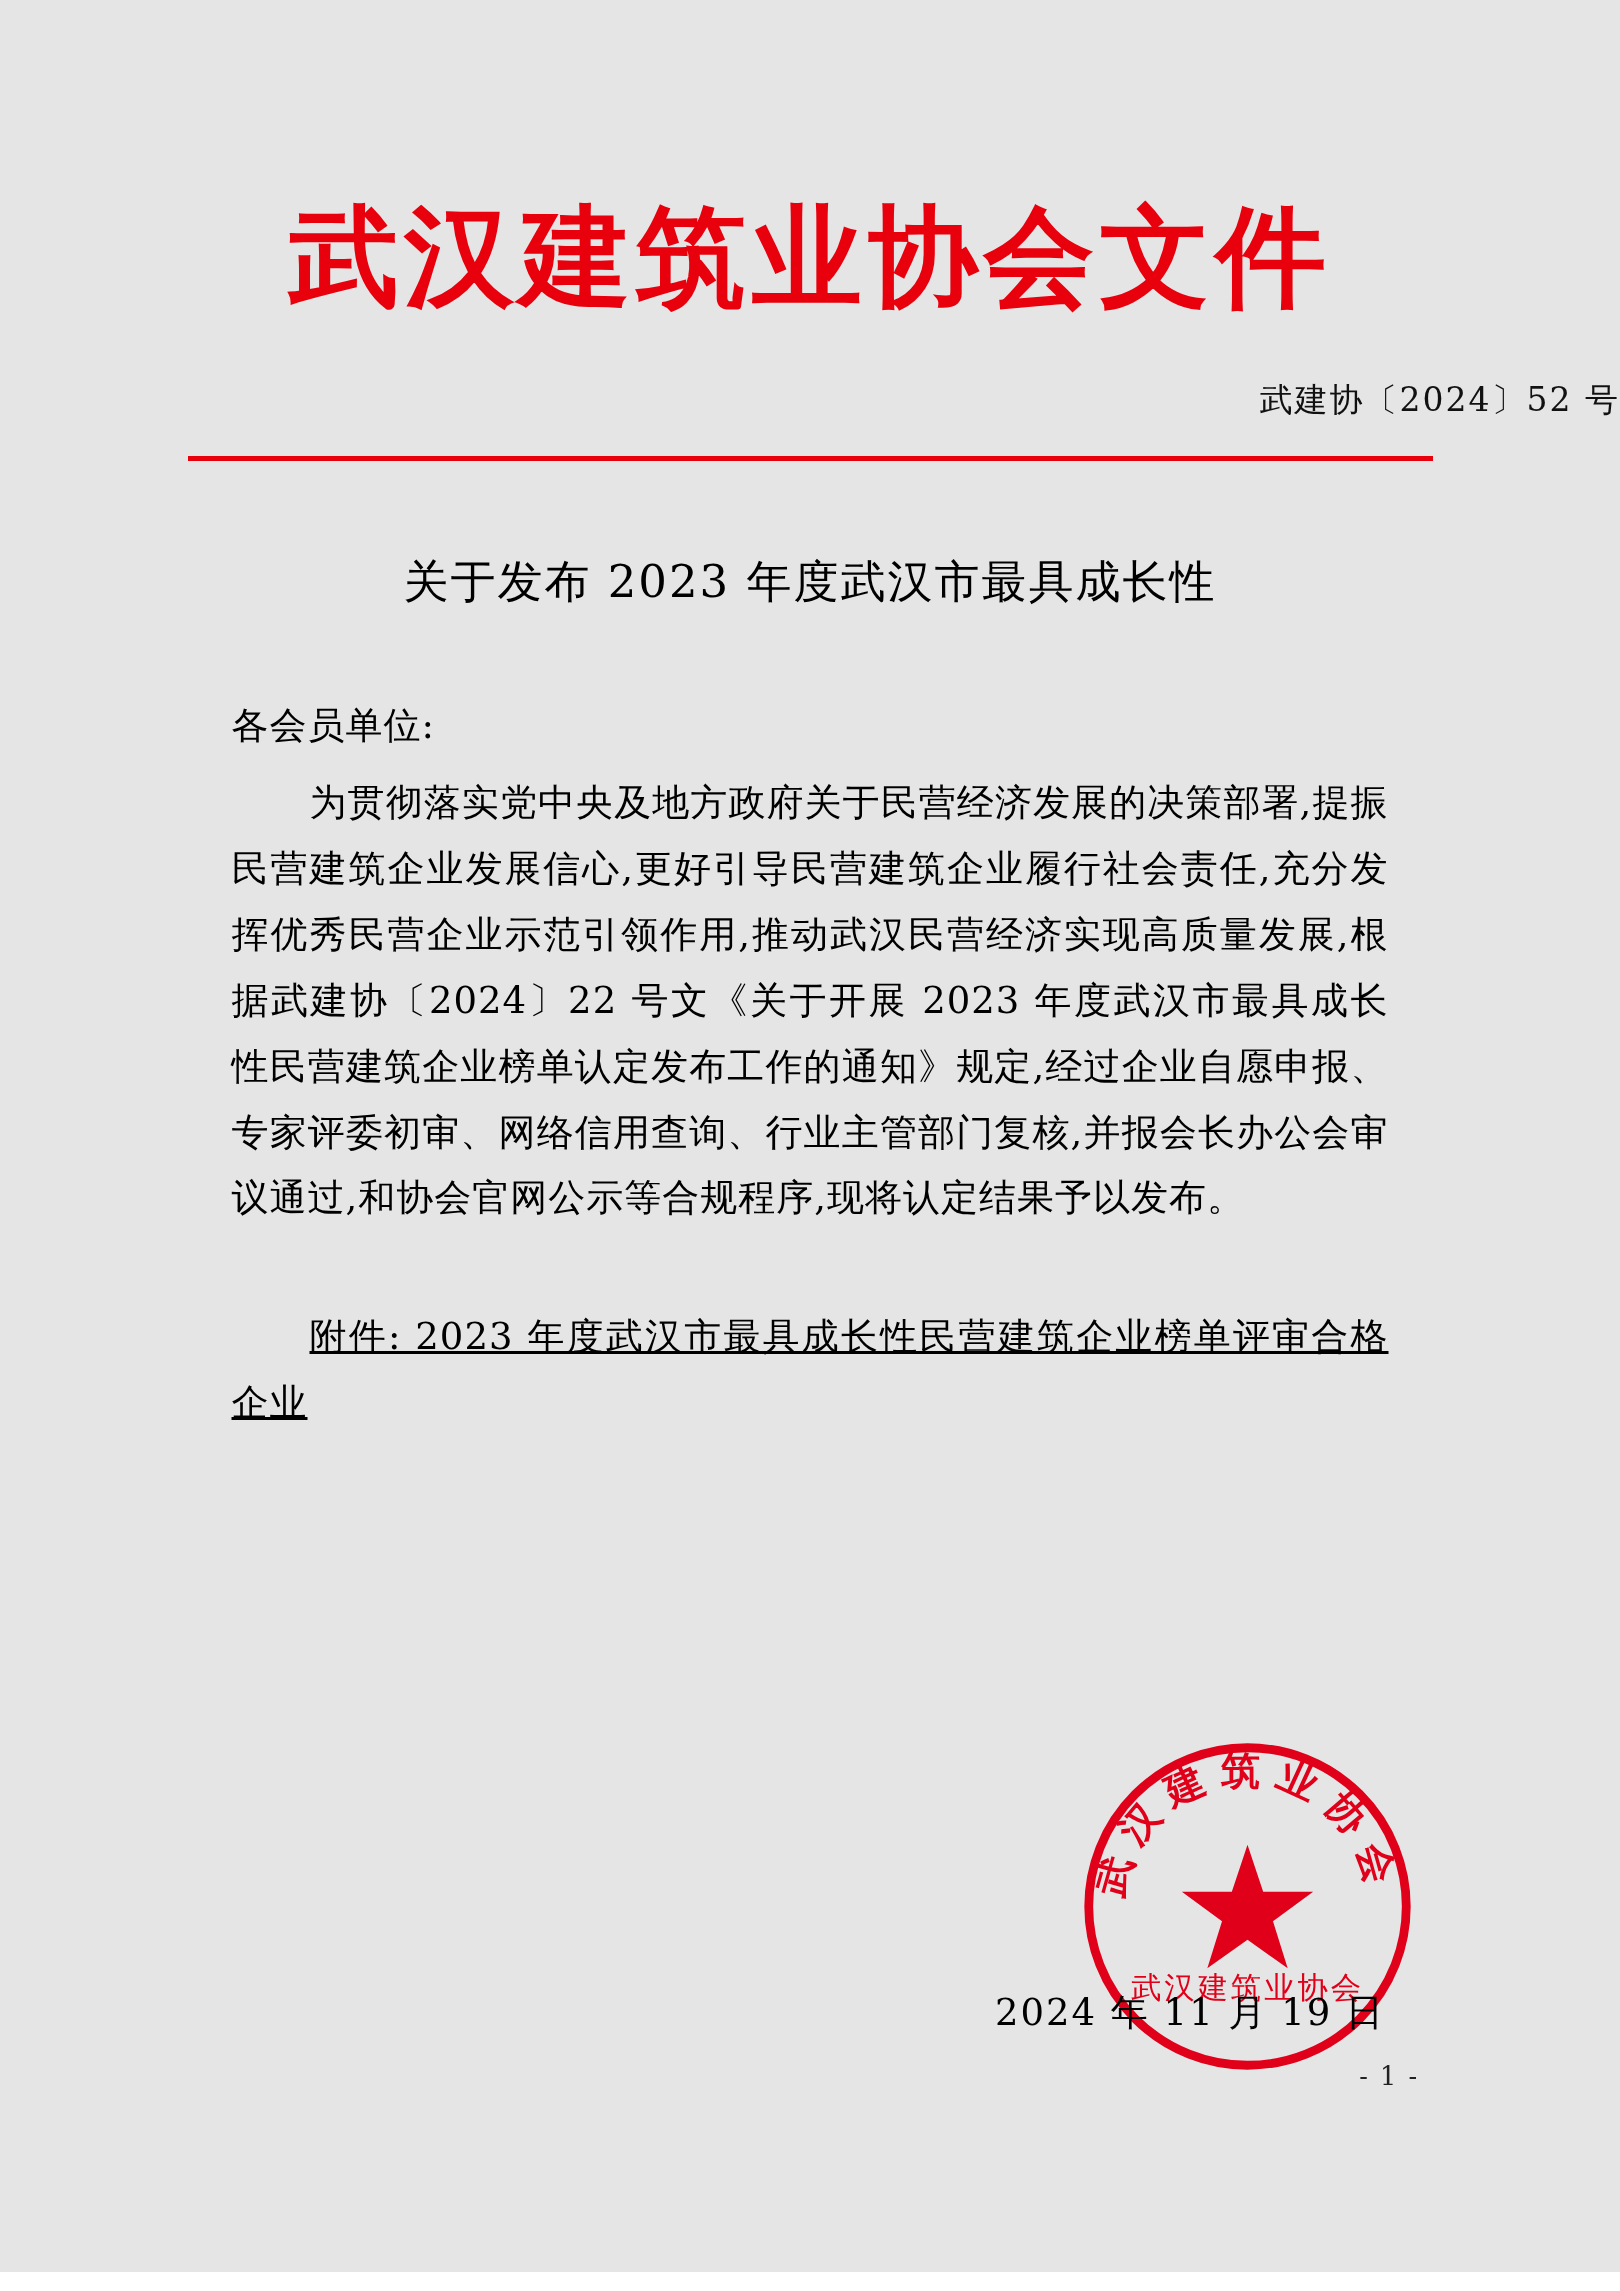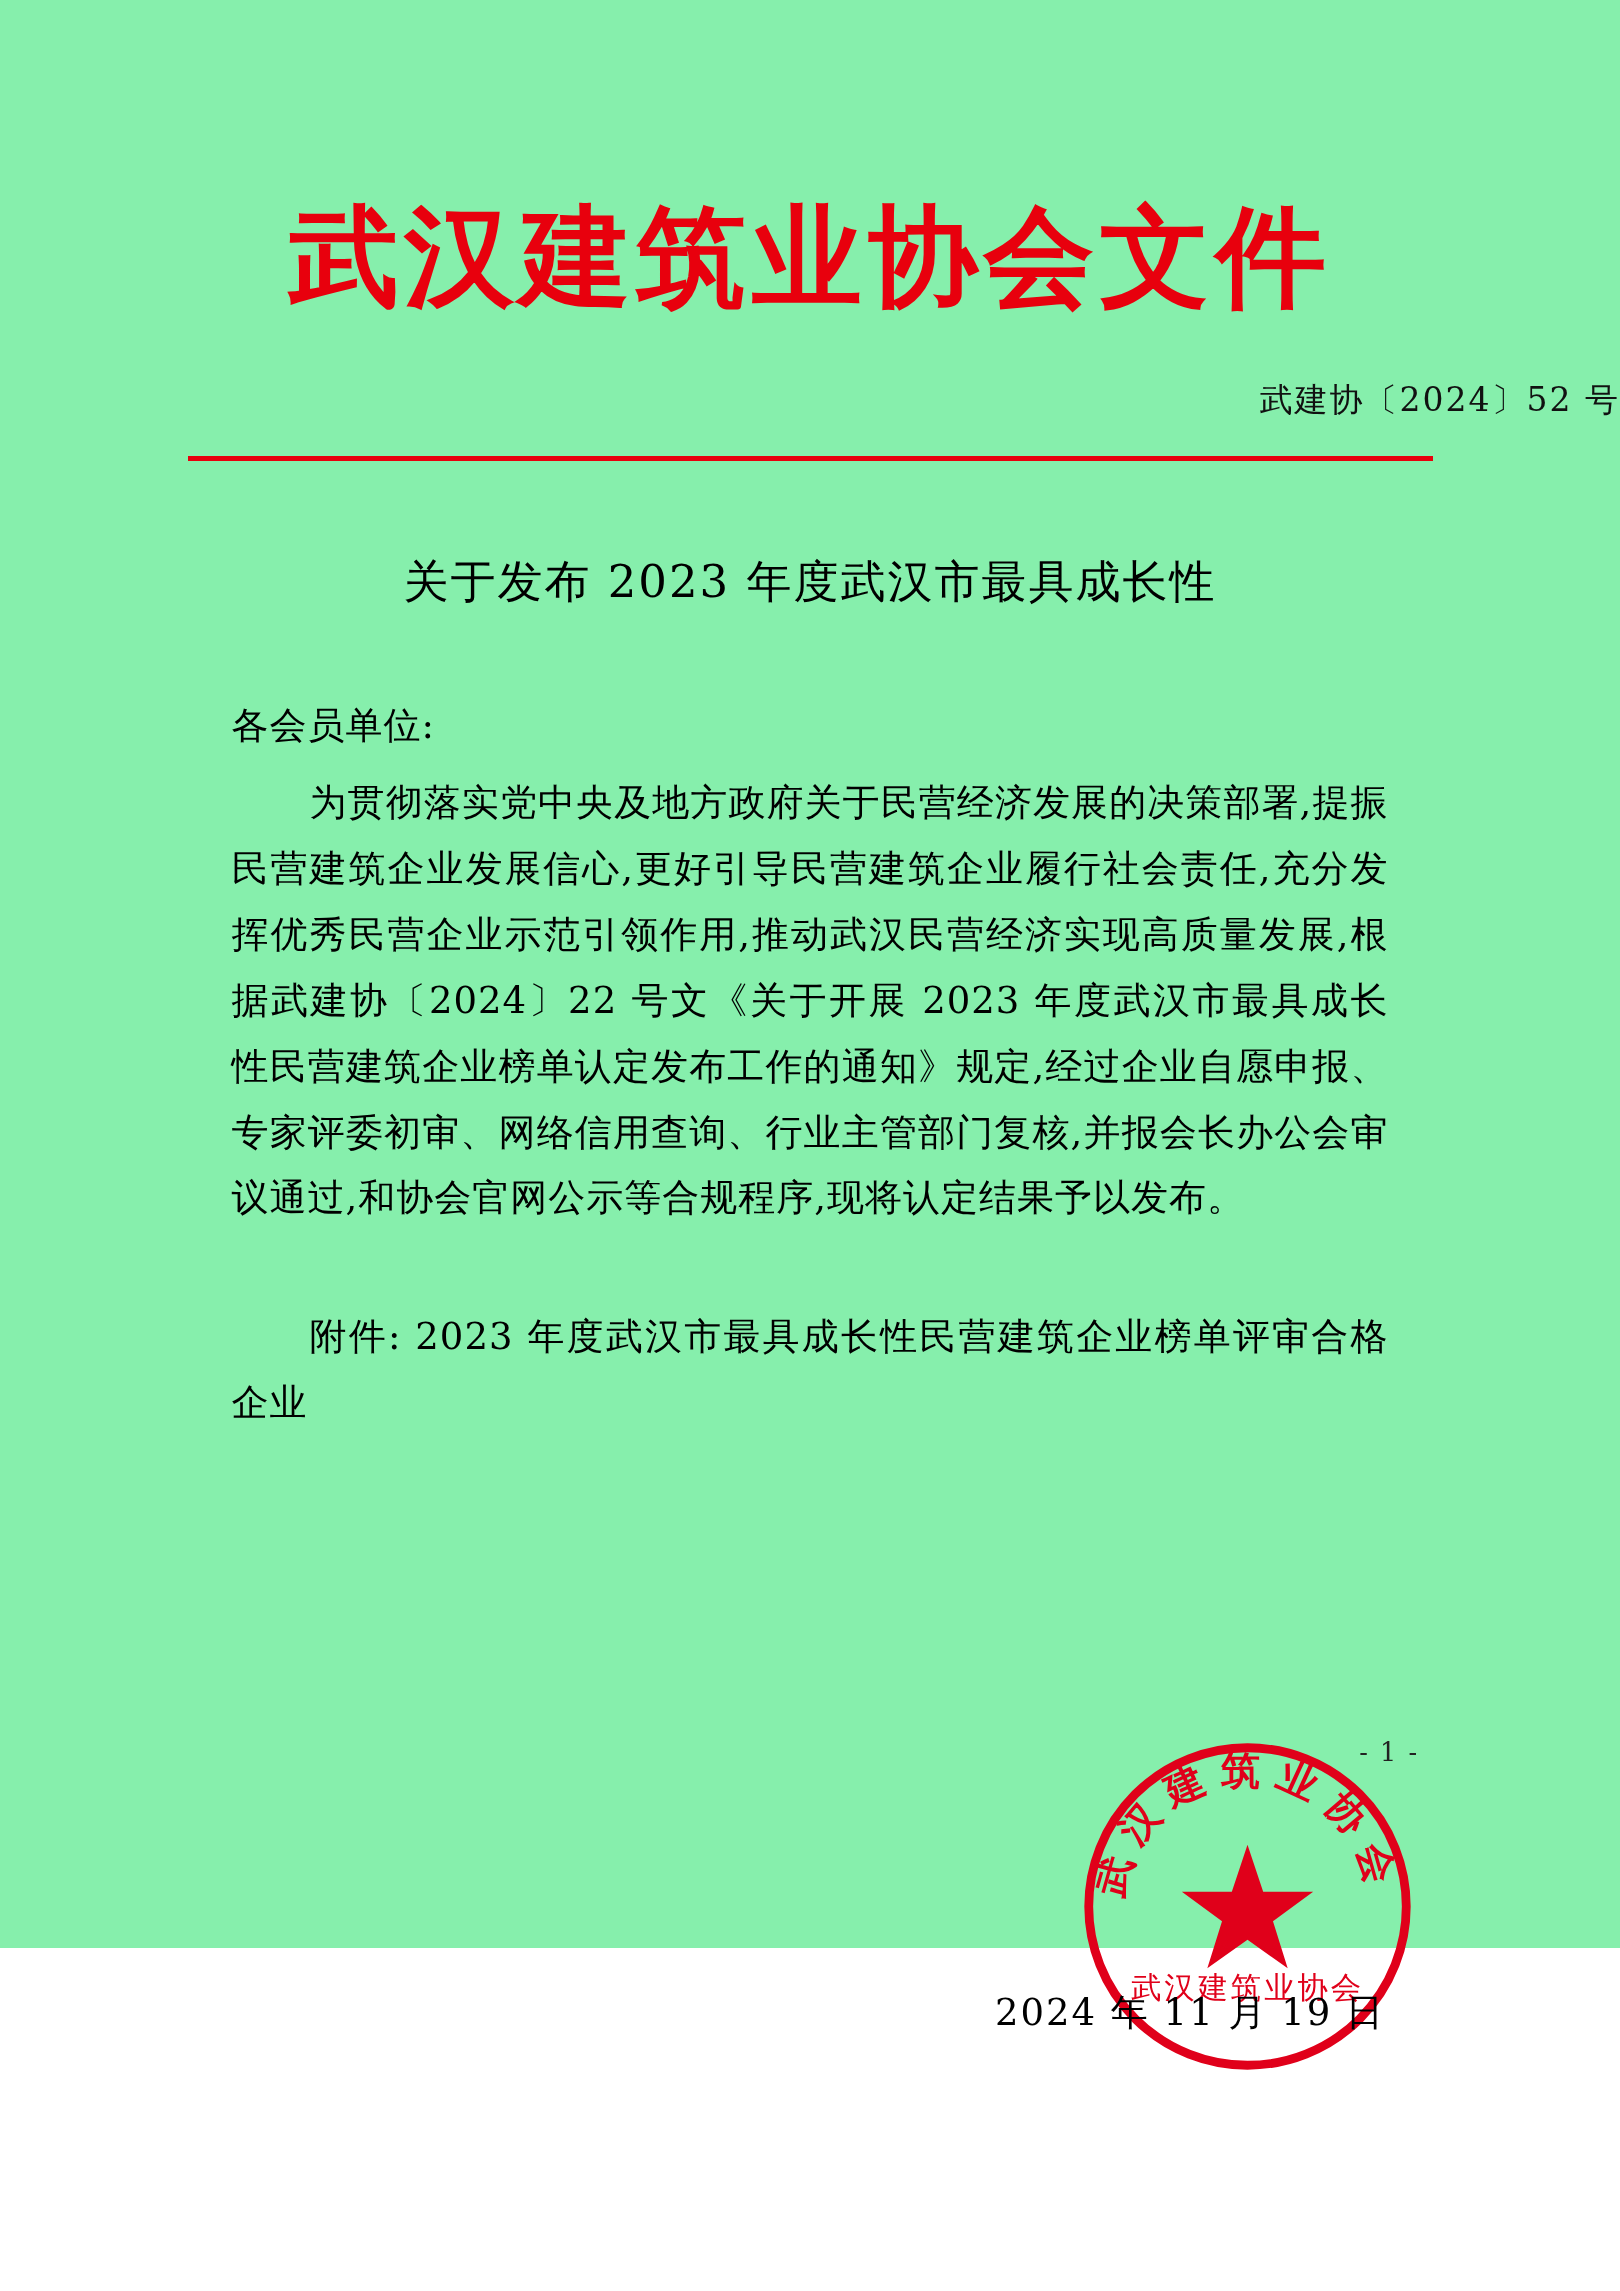--- a/index.html
+++ b/index.html
@@ -13,22 +13,22 @@
     position: relative;
     font-family: "DejaVu Serif", "Liberation Serif", serif;
     color: #000000;
     overflow: hidden;
   }
 
   .page {
     position: absolute;
     left: 0; top: 0;
     width: 1620px;
-    height: 1948px;
-    background: #86efac;
+    height: 2272px;
+    background: #e5e5e5;
   }
 
   
   .doc-header {
     margin-top: 196px;
     text-align: center;
   }
   .doc-org-title {
     color: #e8000d;
     font-family: "DejaVu Serif", "Liberation Serif", serif;
@@ -76,20 +76,21 @@
   .salutation {
     margin-bottom: 11.8px;
   }
   .para {
     text-indent: 78px;
     margin: 0;
   }
   .attachment {
     margin-top: 73px;
     text-indent: 78px;
+    text-decoration: underline;
   }
 
   
   .sign-block {
     position: absolute;
     right: 191px;
     top: 1725px;
     width: 510px;
     text-align: center;
   }

